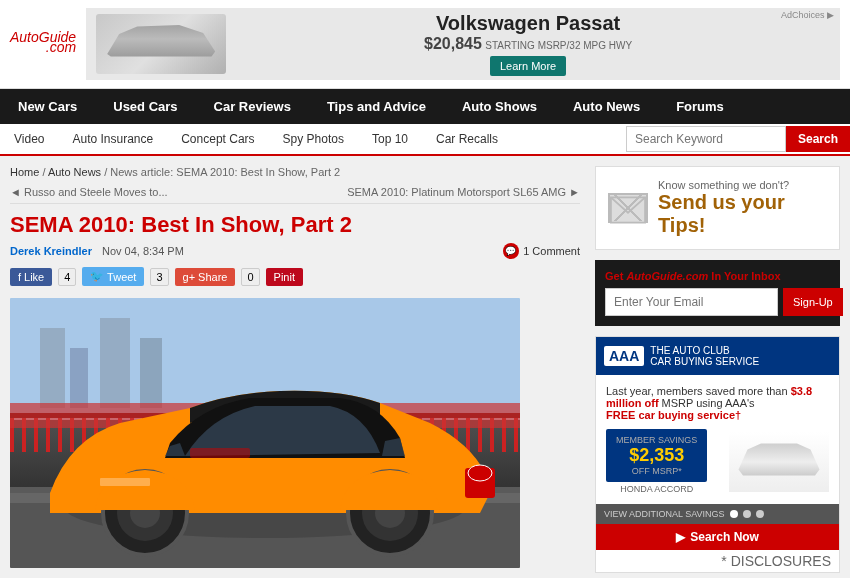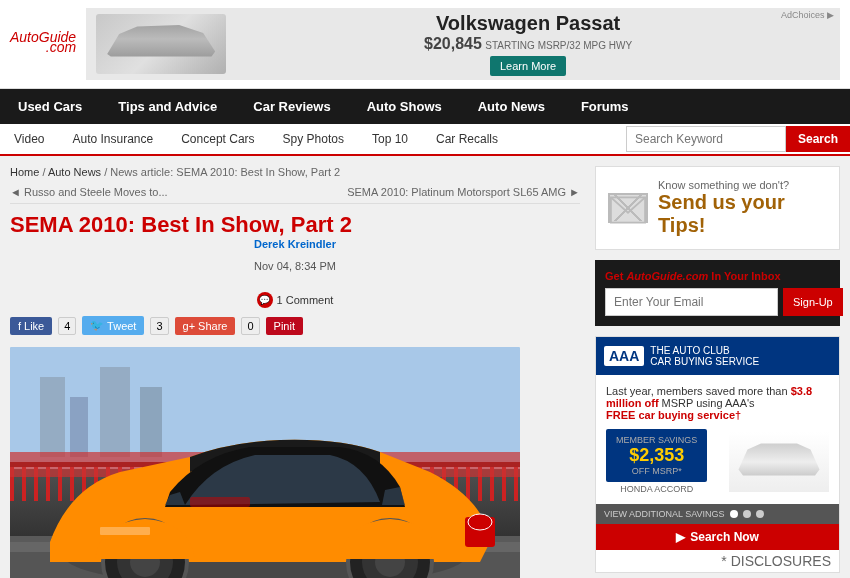--- a/index.html
+++ b/index.html
@@ -43,22 +43,22 @@
     .breadcrumb { font-size: 11px; color: #666; margin-bottom: 8px; }
     .breadcrumb a { color: #333; text-decoration: none; }
 
     
     .article-nav { display: flex; justify-content: space-between; margin-bottom: 8px; font-size: 11px; color: #666; border-bottom: 1px solid #ddd; padding-bottom: 5px; }
     .article-nav a { color: #666; text-decoration: none; }
     .article-nav .prev::before { content: '◄ '; }
     .article-nav .next::after { content: ' ►'; }
 
     
-    .article-title { color: #cc0000; font-size: 22px; font-weight: bold; }
-    .article-meta { color: #555; font-size: 11px; margin-bottom: 8px; display: flex; align-items: center; gap: 10px; flex-direction: column; }
+    .article-title { color: #cc0000; font-size: 22px; font-weight: bold; margin-bottom: 5px; }
+    .article-meta { color: #555; font-size: 11px; margin-bottom: 8px; display: flex; align-items: center; gap: 10px; }
     .comment-badge { background: #cc0000; color: white; border-radius: 50%; width: 16px; height: 16px; display: inline-flex; align-items: center; justify-content: center; font-size: 9px; }
     .comment-link { color: #333; text-decoration: none; font-size: 11px; display: flex; align-items: center; gap: 4px; }
 
     
     .social-buttons { display: flex; align-items: center; gap: 6px; margin-bottom: 12px; }
     .fb-btn { background: #3b5998; color: white; border: none; padding: 3px 8px; font-size: 11px; cursor: pointer; display: flex; align-items: center; gap: 3px; border-radius: 2px; }
     .fb-count { background: #eee; border: 1px solid #ccc; padding: 2px 5px; font-size: 11px; border-radius: 2px; }
     .tweet-btn { background: #55acee; color: white; border: none; padding: 3px 8px; font-size: 11px; cursor: pointer; display: flex; align-items: center; gap: 3px; border-radius: 2px; }
     .tweet-count { background: #eee; border: 1px solid #ccc; padding: 2px 5px; font-size: 11px; border-radius: 2px; }
     .gplus-btn { background: #dd4b39; color: white; border: none; padding: 3px 8px; font-size: 11px; cursor: pointer; display: flex; align-items: center; gap: 3px; border-radius: 2px; }
@@ -132,27 +132,30 @@
         </p>
         <button class="learn-more-btn">Learn More</button>
       </div>
     </div>
   </div>
 </div>
 
 <nav class="main-nav">
   <ul>
     <li>
+        <a href="#">New Cars</a>
+      </li>
+    <li>
         <a href="#">Used Cars</a>
       </li>
     <li>
+        <a href="#">Car Reviews</a>
+      </li>
+    <li>
         <a href="#">Tips and Advice</a>
-      </li>
-    <li>
-        <a href="#">Car Reviews</a>
       </li>
     <li>
         <a href="#">Auto Shows</a>
       </li>
     <li>
         <a href="#">Auto News</a>
       </li>
     <li>
         <a href="#">Forums</a>
       </li>

